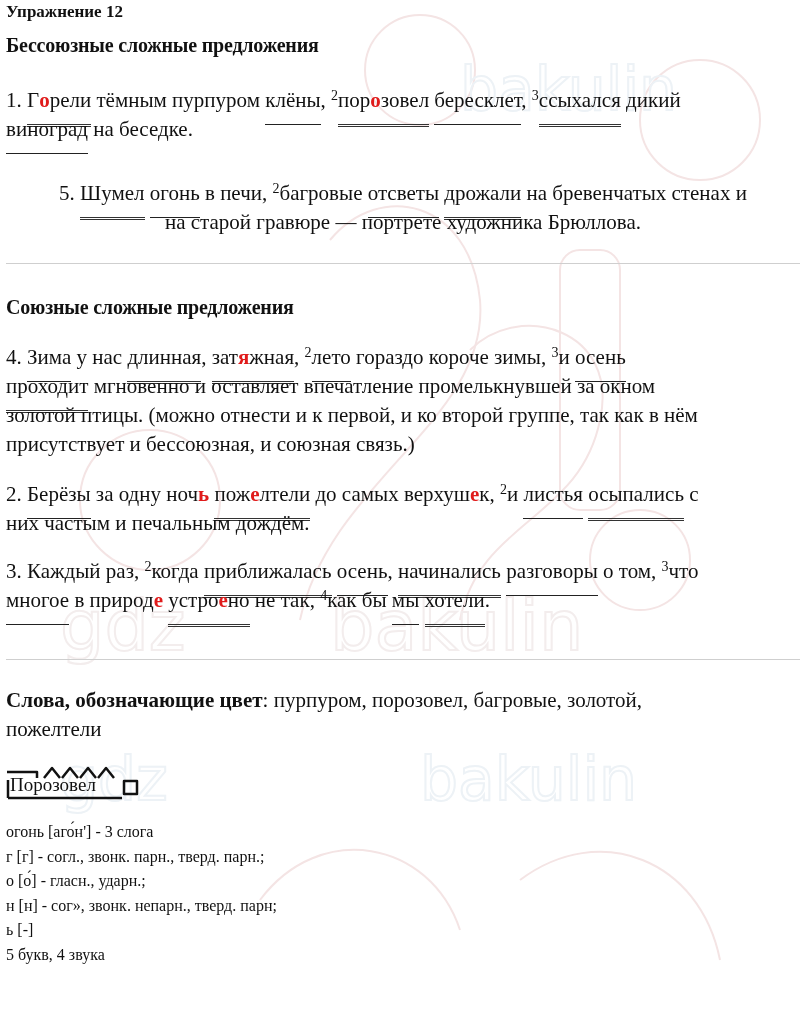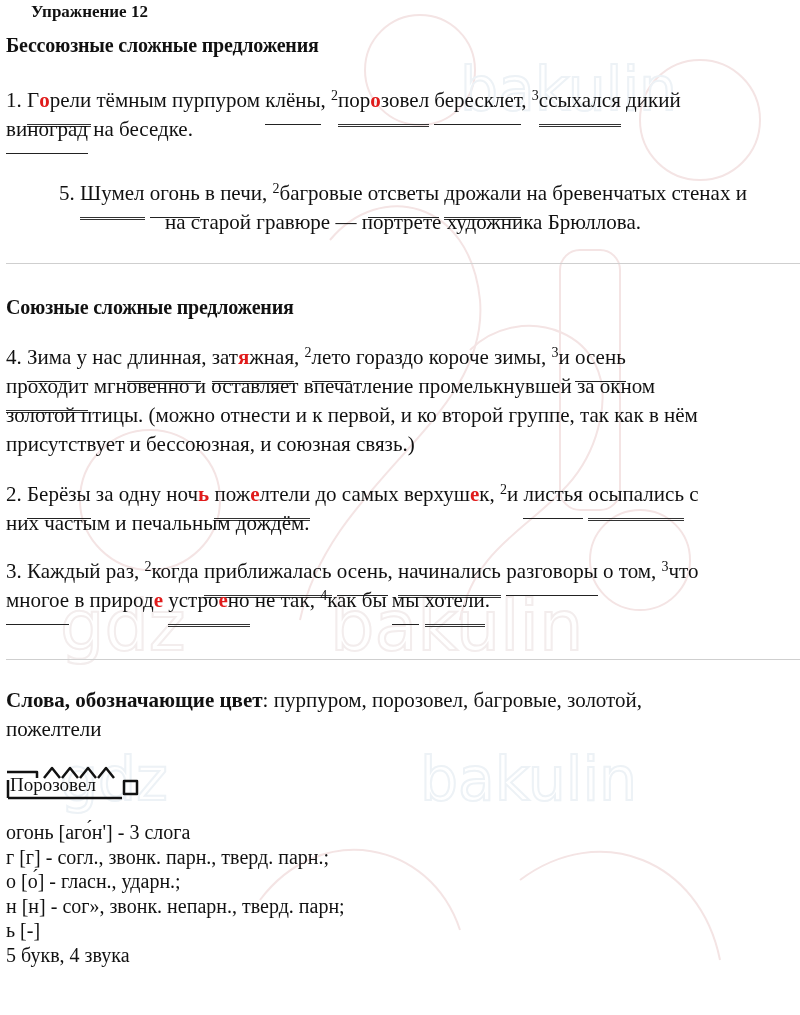--- a/index.html
+++ b/index.html
@@ -3,32 +3,32 @@
 <meta charset="utf-8">
 <style>
   html, body { margin: 0; padding: 0; background: #ffffff; }
   body {
     width: 800px; height: 1015px; overflow: hidden; position: relative;
     font-family: "Liberation Serif", "DejaVu Serif", serif;
     color: #111111;
   }
   .wm { position: absolute; inset: 0; pointer-events: none; z-index: 0; }
   .content { position: relative; z-index: 1; padding: 0 6px; }
-  .title { position: absolute; left: 6px; top: 2px; font-weight: bold; font-size: 17px; margin-left: 25px; }
+  .title { position: absolute; left: 6px; top: 2px; font-weight: bold; font-size: 17px; }
   .h2 { position: absolute; left: 6px; font-weight: bold; font-size: 20px; letter-spacing: -0.2px; }
   .p { position: absolute; left: 6px; width: 794px; font-size: 21px; line-height: 29px; white-space: nowrap; }
   .cond { font-family: "Liberation Sans Narrow", "Liberation Serif", serif; }
   .hr { position: absolute; left: 6px; right: 0; height: 1px; background: #cfcfcf; }
   u.s { text-decoration: none; border-bottom: 1.5px solid #222; padding-bottom: 12px; }
   u.d { text-decoration: none; border-bottom: 3px double #333; padding-bottom: 12px; }
   .red { color: #e01b1b; font-weight: bold; }
   sup { font-size: 14px; line-height: 0; vertical-align: 7px; }
   .scheme { position: absolute; left: 4px; top: 762px; width: 140px; height: 40px; }
   .scheme-word { position: absolute; left: 6px; top: 12px; font-size: 19px; }
-  .phon { position: absolute; left: 6px; top: 820px; font-size: 20px; line-height: 24.5px; }
+  .phon { position: absolute; left: 6px; top: 820px; font-size: 16px; line-height: 24.5px; }
 </style>
 </head>
 <body>
 
 <svg class="wm" width="800" height="1015" viewBox="0 0 800 1015">
   <g fill="none" stroke="#f4e4e4" stroke-width="2">
     <circle cx="420" cy="70" r="55"></circle>
     <circle cx="700" cy="120" r="60"></circle>
     <path d="M330 240 C 380 180, 470 200, 480 300 C 490 420, 330 480, 300 620"></path>
     <path d="M470 350 C 520 300, 620 330, 600 420 C 580 520, 480 520, 460 620"></path>

